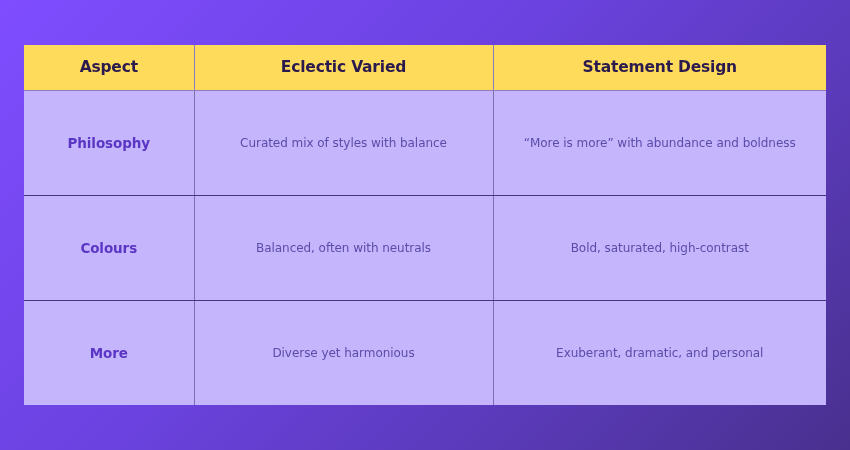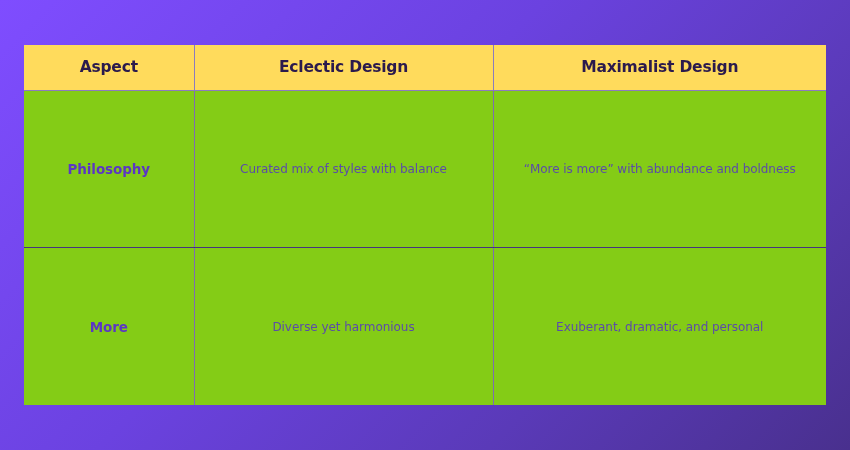--- a/index.html
+++ b/index.html
@@ -55,21 +55,21 @@
   thead tr.header-row th:last-child { border-right: none; }
 
   tbody tr.data-row td {
     height: 52.5px;
     padding: 0 10px;
     text-align: center;
     vertical-align: middle;
     border-right: 1px solid #7E6DB0;
     border-bottom: 1px solid #453480;
     box-sizing: border-box;
-    background: #84cc16;
+    background: #c4b5fd;
   }
   tbody tr.data-row td:last-child { border-right: none; }
   tbody tr.data-row:last-child td { border-bottom: none; }
 
   td.aspect-cell {
     color: #5B36C4;
     font-size: 13.5px;
     font-weight: bold;
     letter-spacing: -0.1px;
   }
@@ -87,29 +87,34 @@
   <div id="table-wrap">
     <table class="comparison-table">
       <colgroup>
         <col class="col-aspect">
         <col class="col-eclectic">
         <col class="col-maximalist">
       </colgroup>
       <thead>
         <tr class="header-row">
           <th>Aspect</th>
-          <th>Eclectic Design</th>
-          <th>Maximalist Design</th>
+          <th>Eclectic Varied</th>
+          <th>Statement Design</th>
         </tr>
       </thead>
       <tbody>
         <tr class="data-row">
           <td class="aspect-cell">Philosophy</td>
           <td class="value-cell">Curated mix of styles with balance</td>
           <td class="value-cell">“More is more” with abundance and boldness</td>
+        </tr>
+        <tr class="data-row">
+          <td class="aspect-cell">Colours</td>
+          <td class="value-cell">Balanced, often with neutrals</td>
+          <td class="value-cell">Bold, saturated, high-contrast</td>
         </tr>
         <tr class="data-row">
           <td class="aspect-cell">More</td>
           <td class="value-cell">Diverse yet harmonious</td>
           <td class="value-cell">Exuberant, dramatic, and personal</td>
         </tr>
       </tbody>
     </table>
   </div>
 </div>

